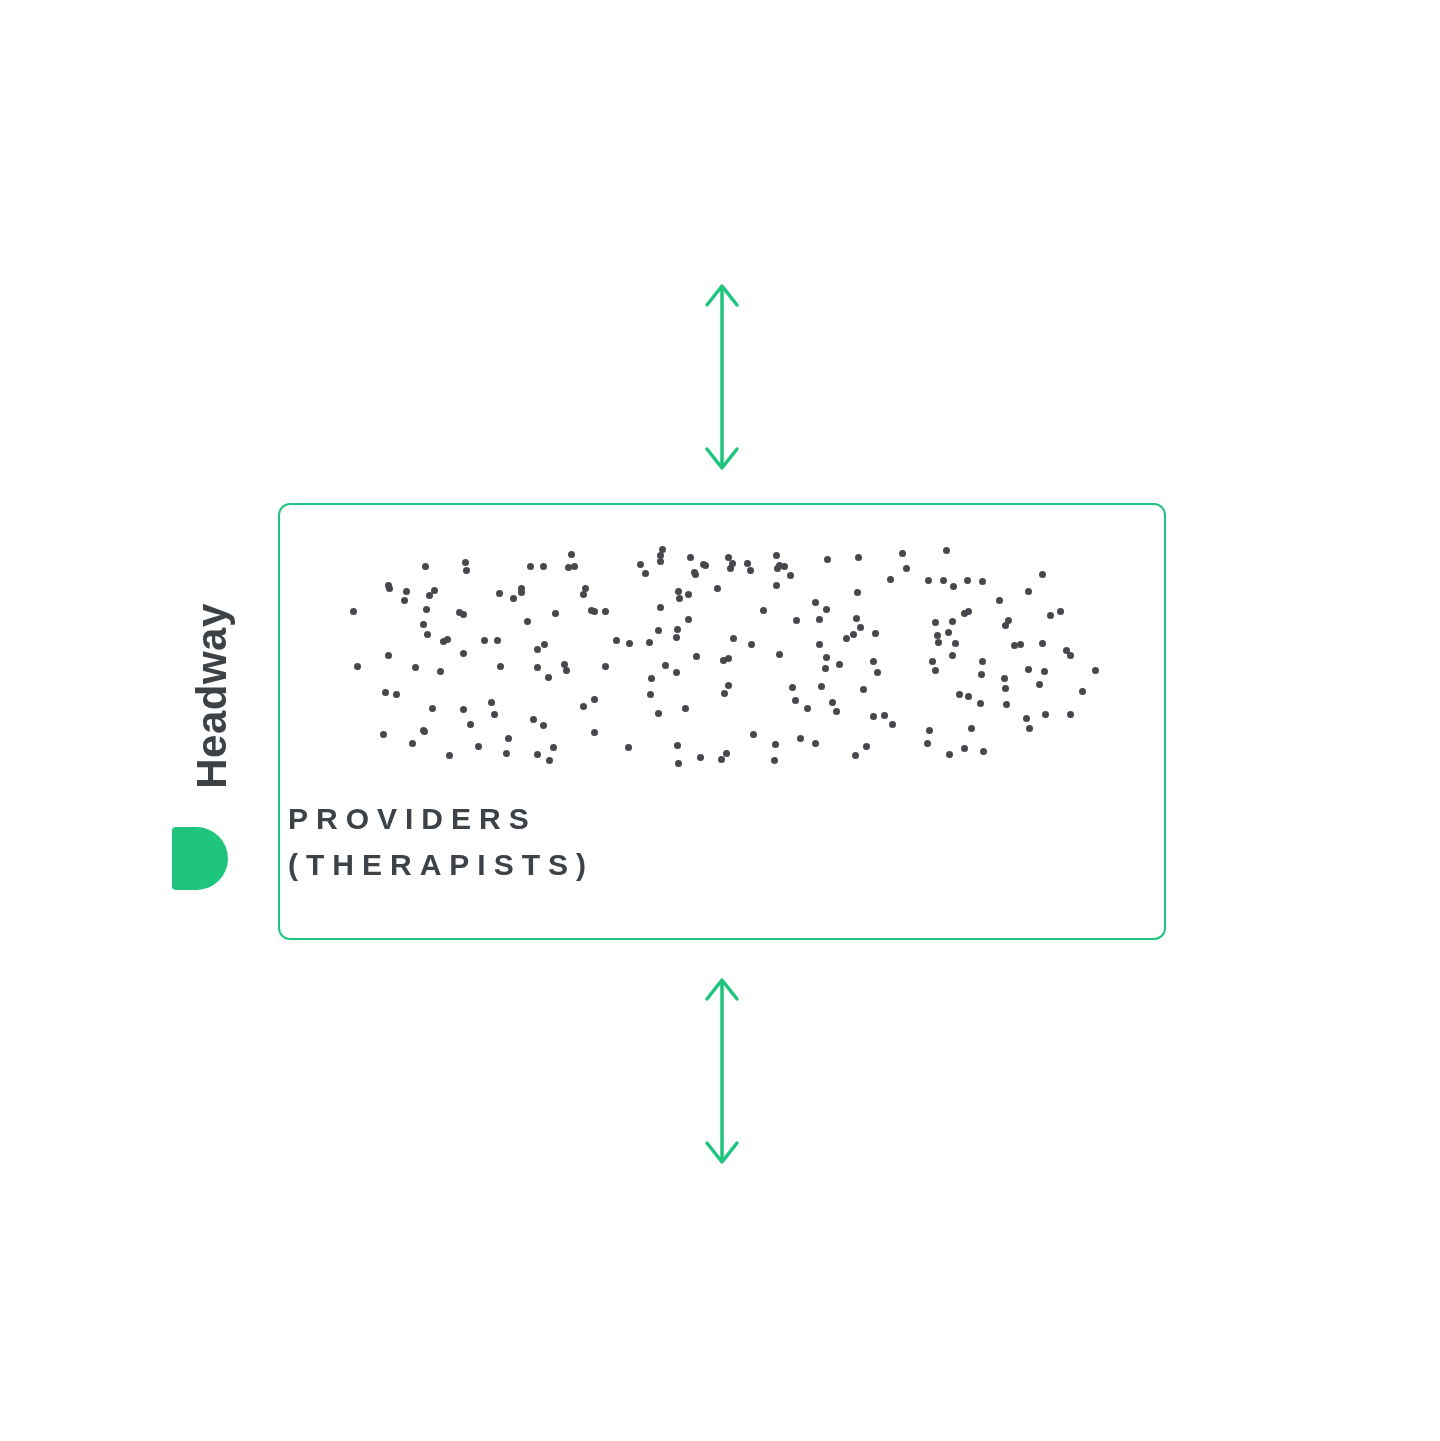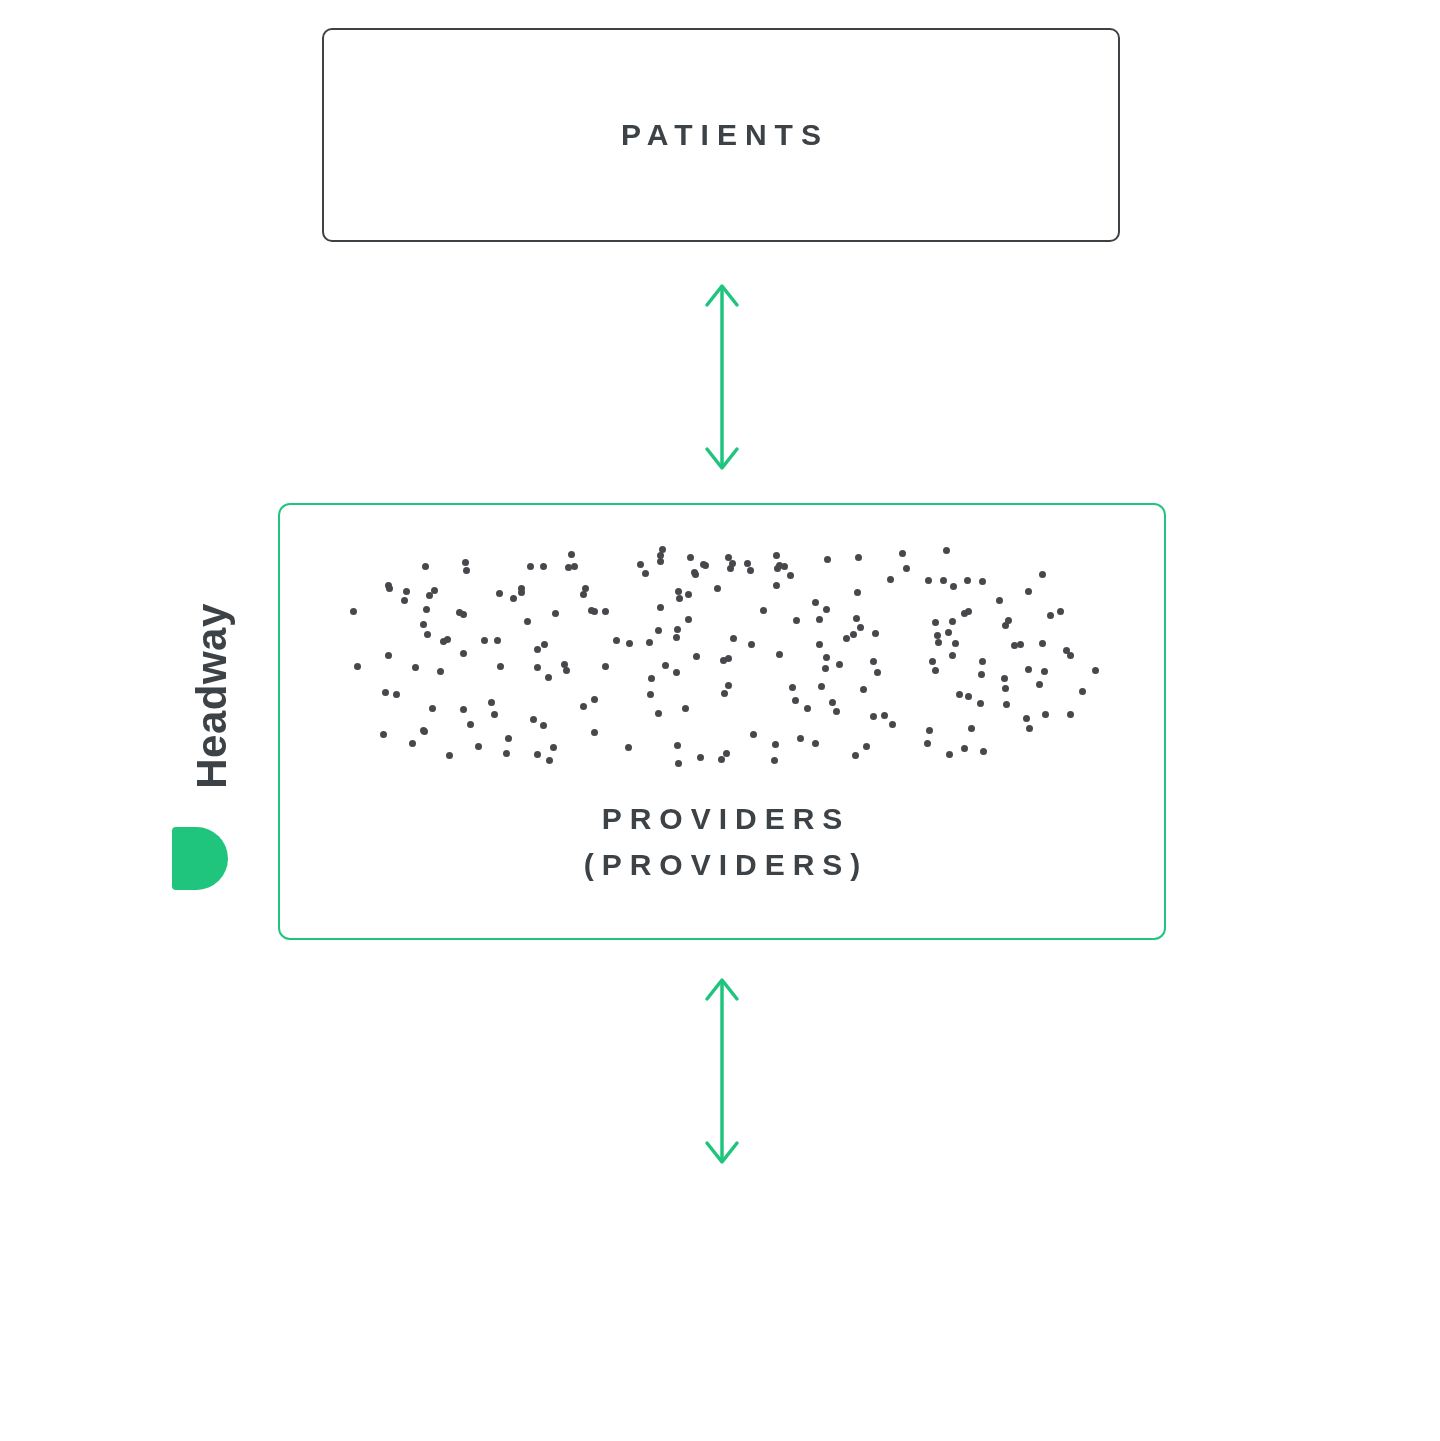--- a/index.html
+++ b/index.html
@@ -51,21 +51,20 @@
   }
   .dot{
     position:absolute;
     border-radius:50%;
     background:var(--dot-color);
   }
   .providers-label{
     position:absolute;
     left:0; right:0;
     bottom:50px;
-    text-align:center;
     font-size:30px;
     font-weight:700;
     letter-spacing:8px;
     text-indent:8px;
     line-height:46px;
     color:var(--dark);
   }
   .arrow-wrap{
     position:absolute;
     left:700px;
@@ -103,23 +102,20 @@
     letter-spacing:0.5px;
     color:var(--dark);
     white-space:nowrap;
   }
 </style>
 </head>
 <body>
 
 <div class="canvas">
 
-  <div class="box top-box">
-    <span class="box-label">PATIENTS</span>
-  </div>
 
   <div class="arrow-wrap" style="top:281px">
     <svg width="44" height="192" viewBox="0 0 44 192">
       <line class="arrow-stroke" x1="22" y1="8" x2="22" y2="184"></line>
       <polyline class="arrow-stroke" points="7,24 22,5 37,24"></polyline>
       <polyline class="arrow-stroke" points="7,168 22,187 37,168"></polyline>
     </svg>
   </div>
 
   <div class="providers-box">
@@ -335,21 +331,21 @@
         <div class="dot" style="width: 7px; height: 7px; left: 696.533px; top: 122.519px;"></div>
         <div class="dot" style="width: 7px; height: 7px; left: 748.003px; top: 122.459px;"></div>
         <div class="dot" style="width: 7px; height: 7px; left: 301.745px; top: 93.9533px;"></div>
         <div class="dot" style="width: 7px; height: 7px; left: 302.846px; top: 145.978px;"></div>
         <div class="dot" style="width: 7px; height: 7px; left: 84.9258px; top: 160.219px;"></div>
         <div class="dot" style="width: 7px; height: 7px; left: 183.123px; top: 18.3566px;"></div>
         <div class="dot" style="width: 7px; height: 7px; left: 632.996px; top: 155.072px;"></div>
       </div>
     <div class="providers-label">
       <div>PROVIDERS</div>
-      <div>(PROVIDERS)</div>
+      <div>(THERAPISTS)</div>
     </div>
   </div>
 
   <div class="arrow-wrap" style="top:975px">
     <svg width="44" height="192" viewBox="0 0 44 192">
       <line class="arrow-stroke" x1="22" y1="8" x2="22" y2="184"></line>
       <polyline class="arrow-stroke" points="7,24 22,5 37,24"></polyline>
       <polyline class="arrow-stroke" points="7,168 22,187 37,168"></polyline>
     </svg>
   </div>

